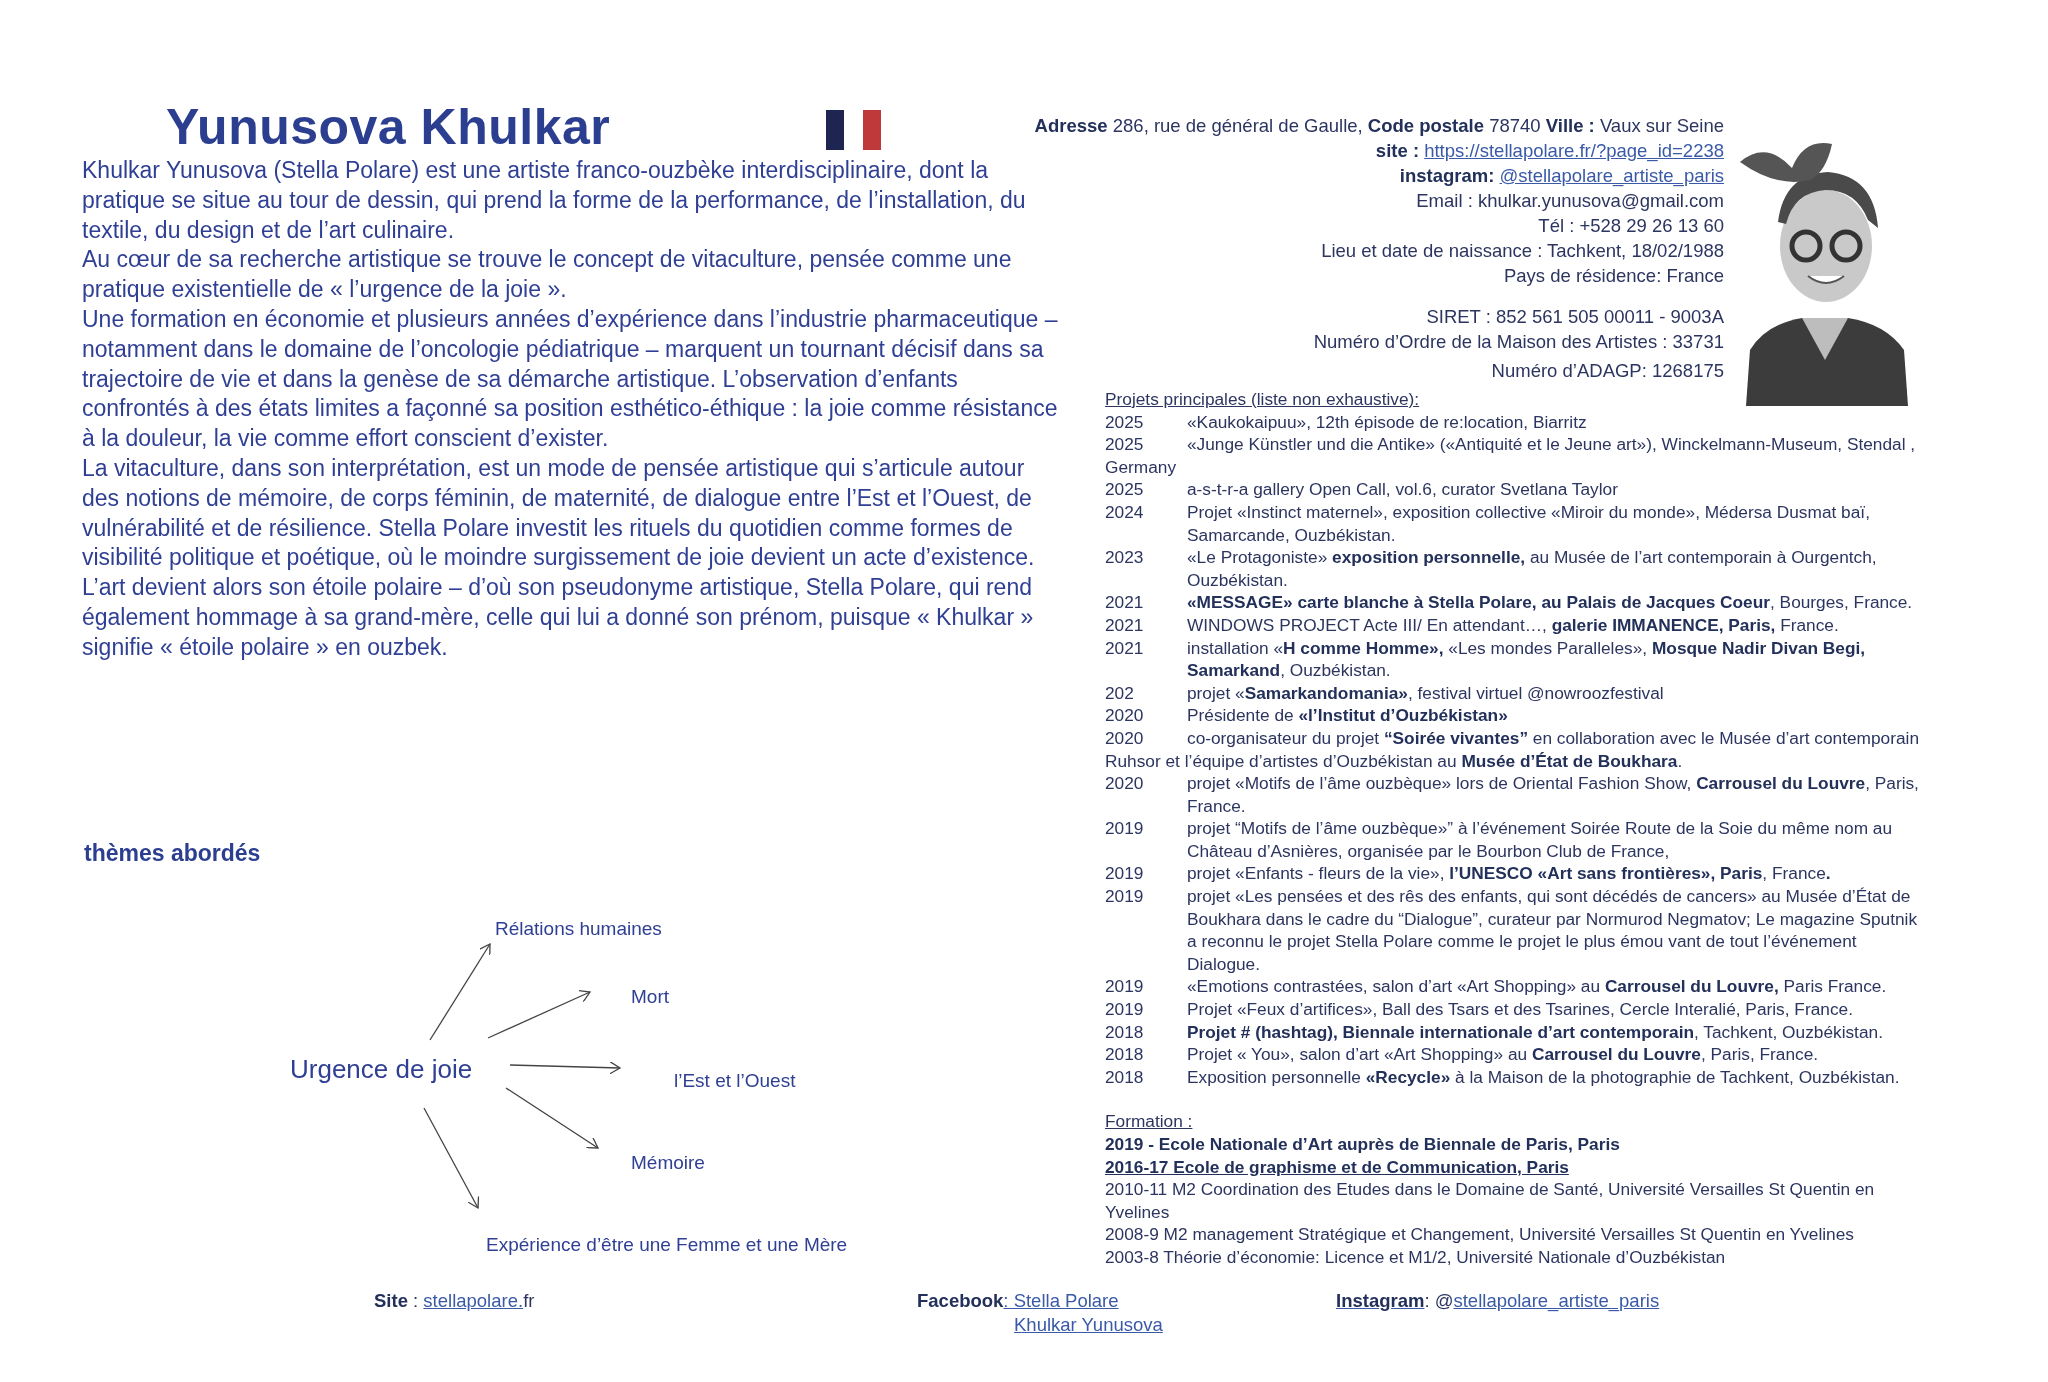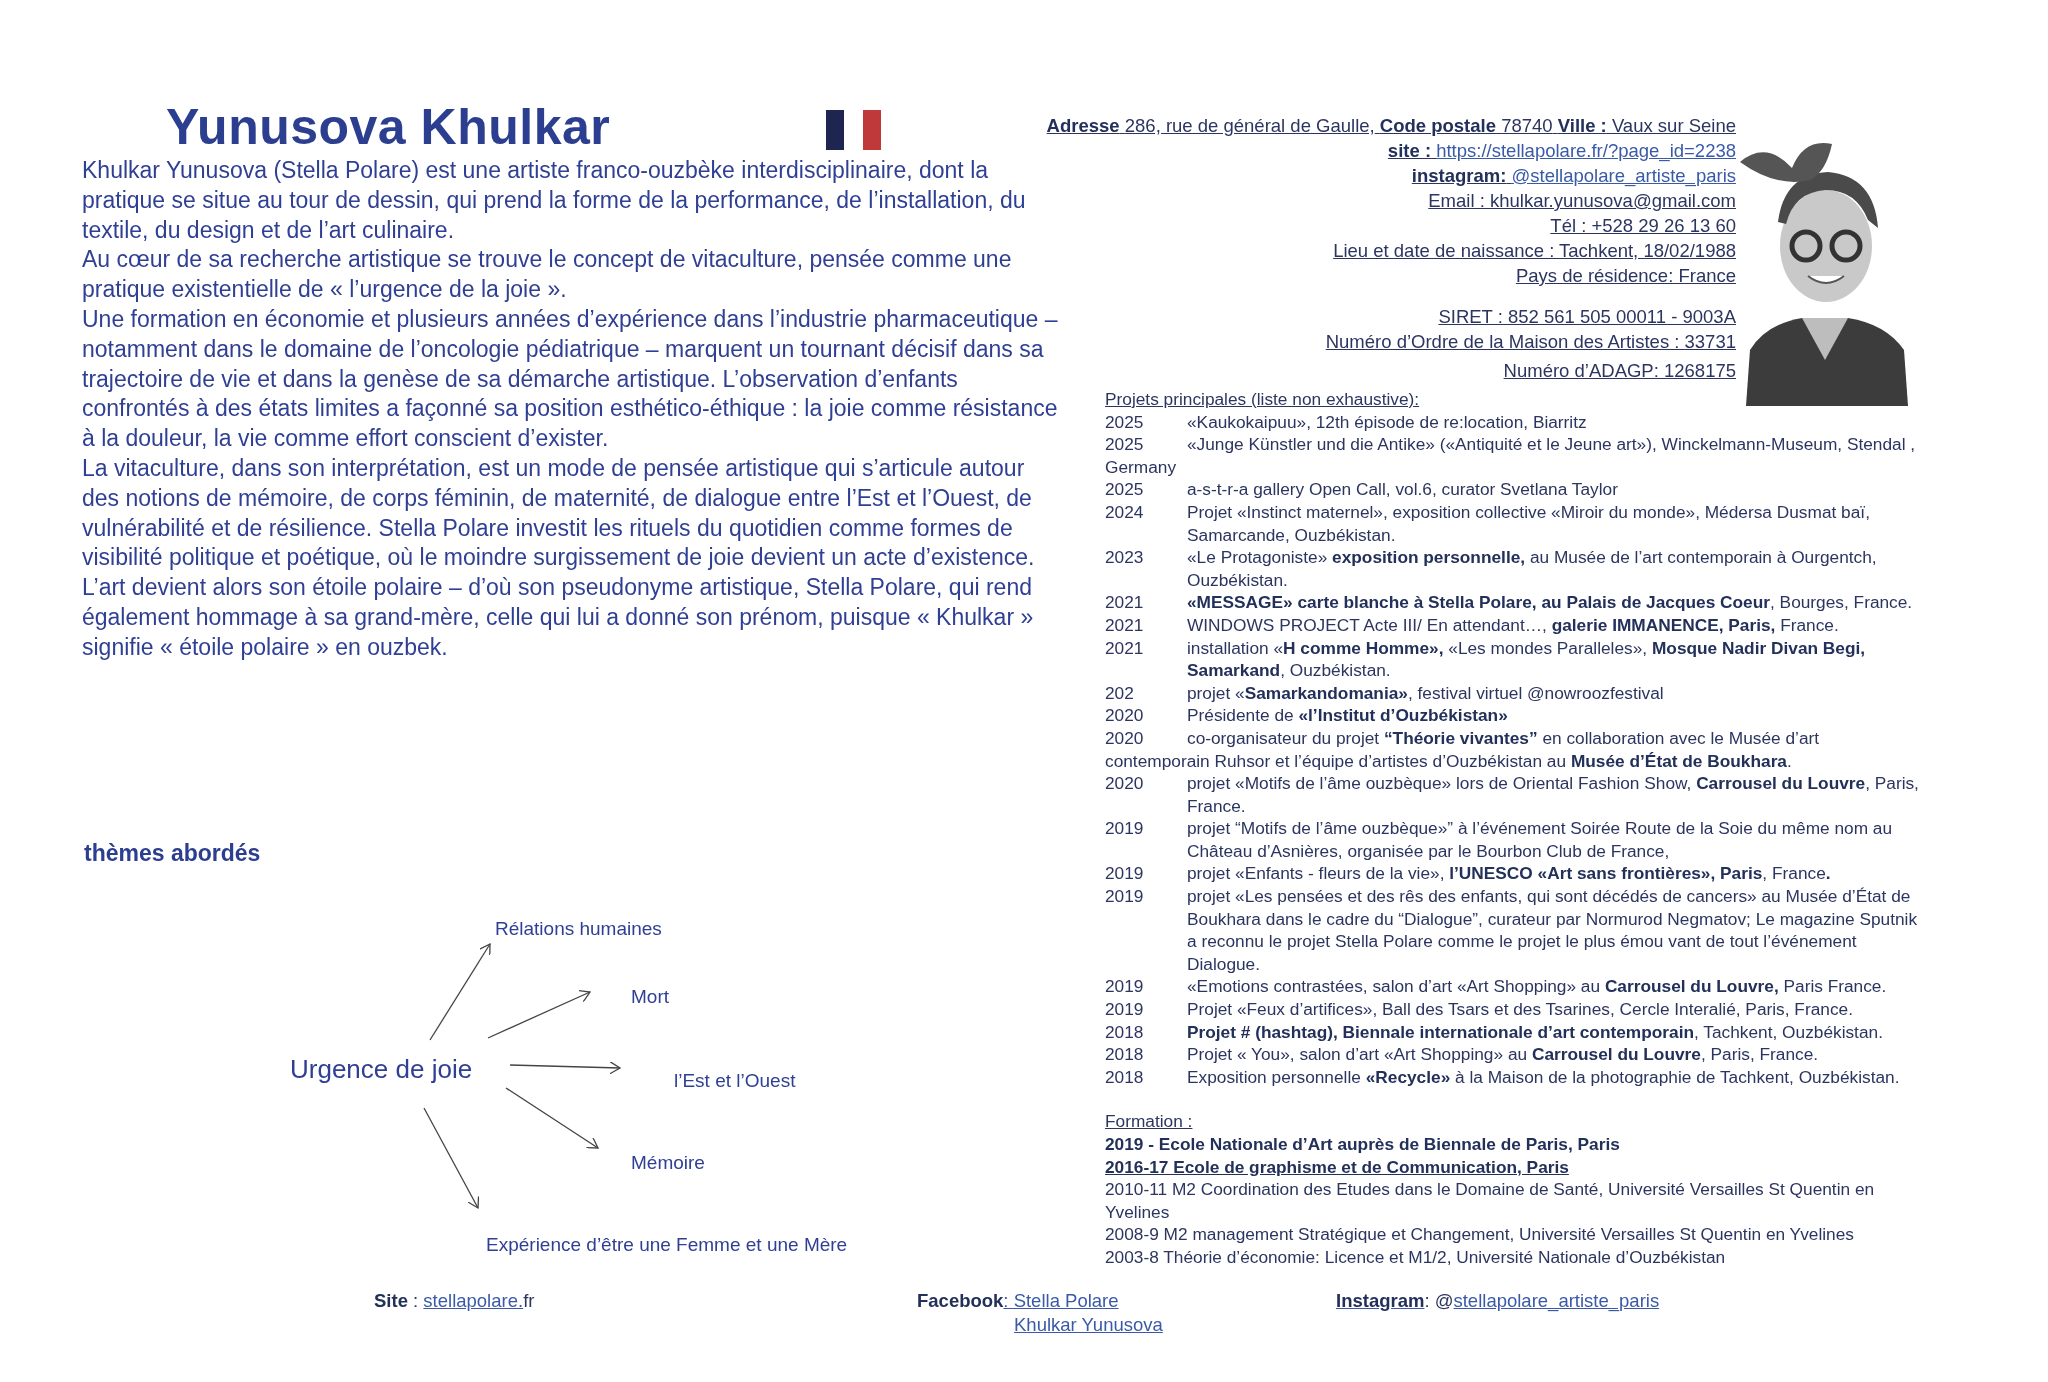--- a/index.html
+++ b/index.html
@@ -11,21 +11,21 @@
   .flag { left: 826px; top: 110px; width: 56px; height: 40px; }
   .flag .stripe { position: absolute; top: 0; width: 18px; height: 40px; }
   .flag .blue { left: 0; background: #1e2550; }
   .flag .red { left: 37px; background: #c0393a; }
   .bio { left: 82px; top: 156px; width: 980px; font-size: 23px; line-height: 29.8px; color: #2f3f94; }
   .bio p { margin: 0; }
   .themes-title { left: 84px; top: 840px; font-size: 23px; font-weight: bold; color: #2c3e8f; }
   .diagram { left: 270px; top: 900px; width: 700px; height: 370px; }
   .diagram .lbl { position: absolute; white-space: nowrap; color: #2f3f94; font-size: 19px; }
   .diagram .center { font-size: 26px; }
-  .contact { right: 312px; top: 113px; text-align: right; font-size: 18.5px; line-height: 25px; color: #2c3560; width: 900px; text-decoration: underline; }
+  .contact { right: 324px; top: 113px; text-align: right; font-size: 18.5px; line-height: 25px; color: #2c3560; width: 900px; }
   .contact div { white-space: nowrap; }
   .contact b { color: #22305a; }
   .contact a { color: #3a5aa8; text-decoration: underline; }
   .photo { left: 1736px; top: 128px; width: 178px; height: 278px; }
   .cv { left: 1105px; top: 388px; width: 820px; font-size: 17.3px; line-height: 22.6px; color: #2c3560; }
   .cv .head { text-decoration: underline; }
   .cv .row { display: flex; }
   .cv .yr { width: 82px; flex: 0 0 82px; }
   .cv .txt { flex: 1; }
   .cv .row.wrapfull { display: block; }
@@ -148,21 +148,21 @@
         <span class="txt">installation «<b>H comme Homme»,</b> «Les mondes Paralleles», <b>Mosque Nadir Divan Begi, Samarkand</b>, Ouzbékistan.</span>
       </div>
       <div class="row">
         <span class="yr">202</span>
         <span class="txt">projet «<b>Samarkandomania»</b>, festival virtuel  @nowroozfestival</span>
       </div>
       <div class="row">
         <span class="yr">2020</span>
         <span class="txt">Présidente de <b>«l’Institut d’Ouzbékistan»</b></span>
       </div>
-      <div class="row wrapfull"><span class="yr">2020</span><span class="txt">co-organisateur du projet <b>“Théorie vivantes”</b> en collaboration avec le Musée d’art contemporain Ruhsor et l’équipe d’artistes d’Ouzbékistan au <b>Musée d’État de Boukhara</b>.</span></div>
+      <div class="row wrapfull"><span class="yr">2020</span><span class="txt">co-organisateur du projet <b>“Soirée vivantes”</b> en collaboration avec le Musée d’art contemporain Ruhsor et l’équipe d’artistes d’Ouzbékistan au <b>Musée d’État de Boukhara</b>.</span></div>
       <div class="row">
         <span class="yr">2020</span>
         <span class="txt">projet «Motifs de l’âme ouzbèque» lors de Oriental Fashion Show, <b>Carrousel du Louvre</b>, Paris, France.</span>
       </div>
       <div class="row">
         <span class="yr">2019</span>
         <span class="txt">projet “Motifs de l’âme ouzbèque»” à l’événement Soirée Route de la Soie du même nom au Château d’Asnières, organisée par le Bourbon Club de France,</span>
       </div>
       <div class="row">
         <span class="yr">2019</span>

